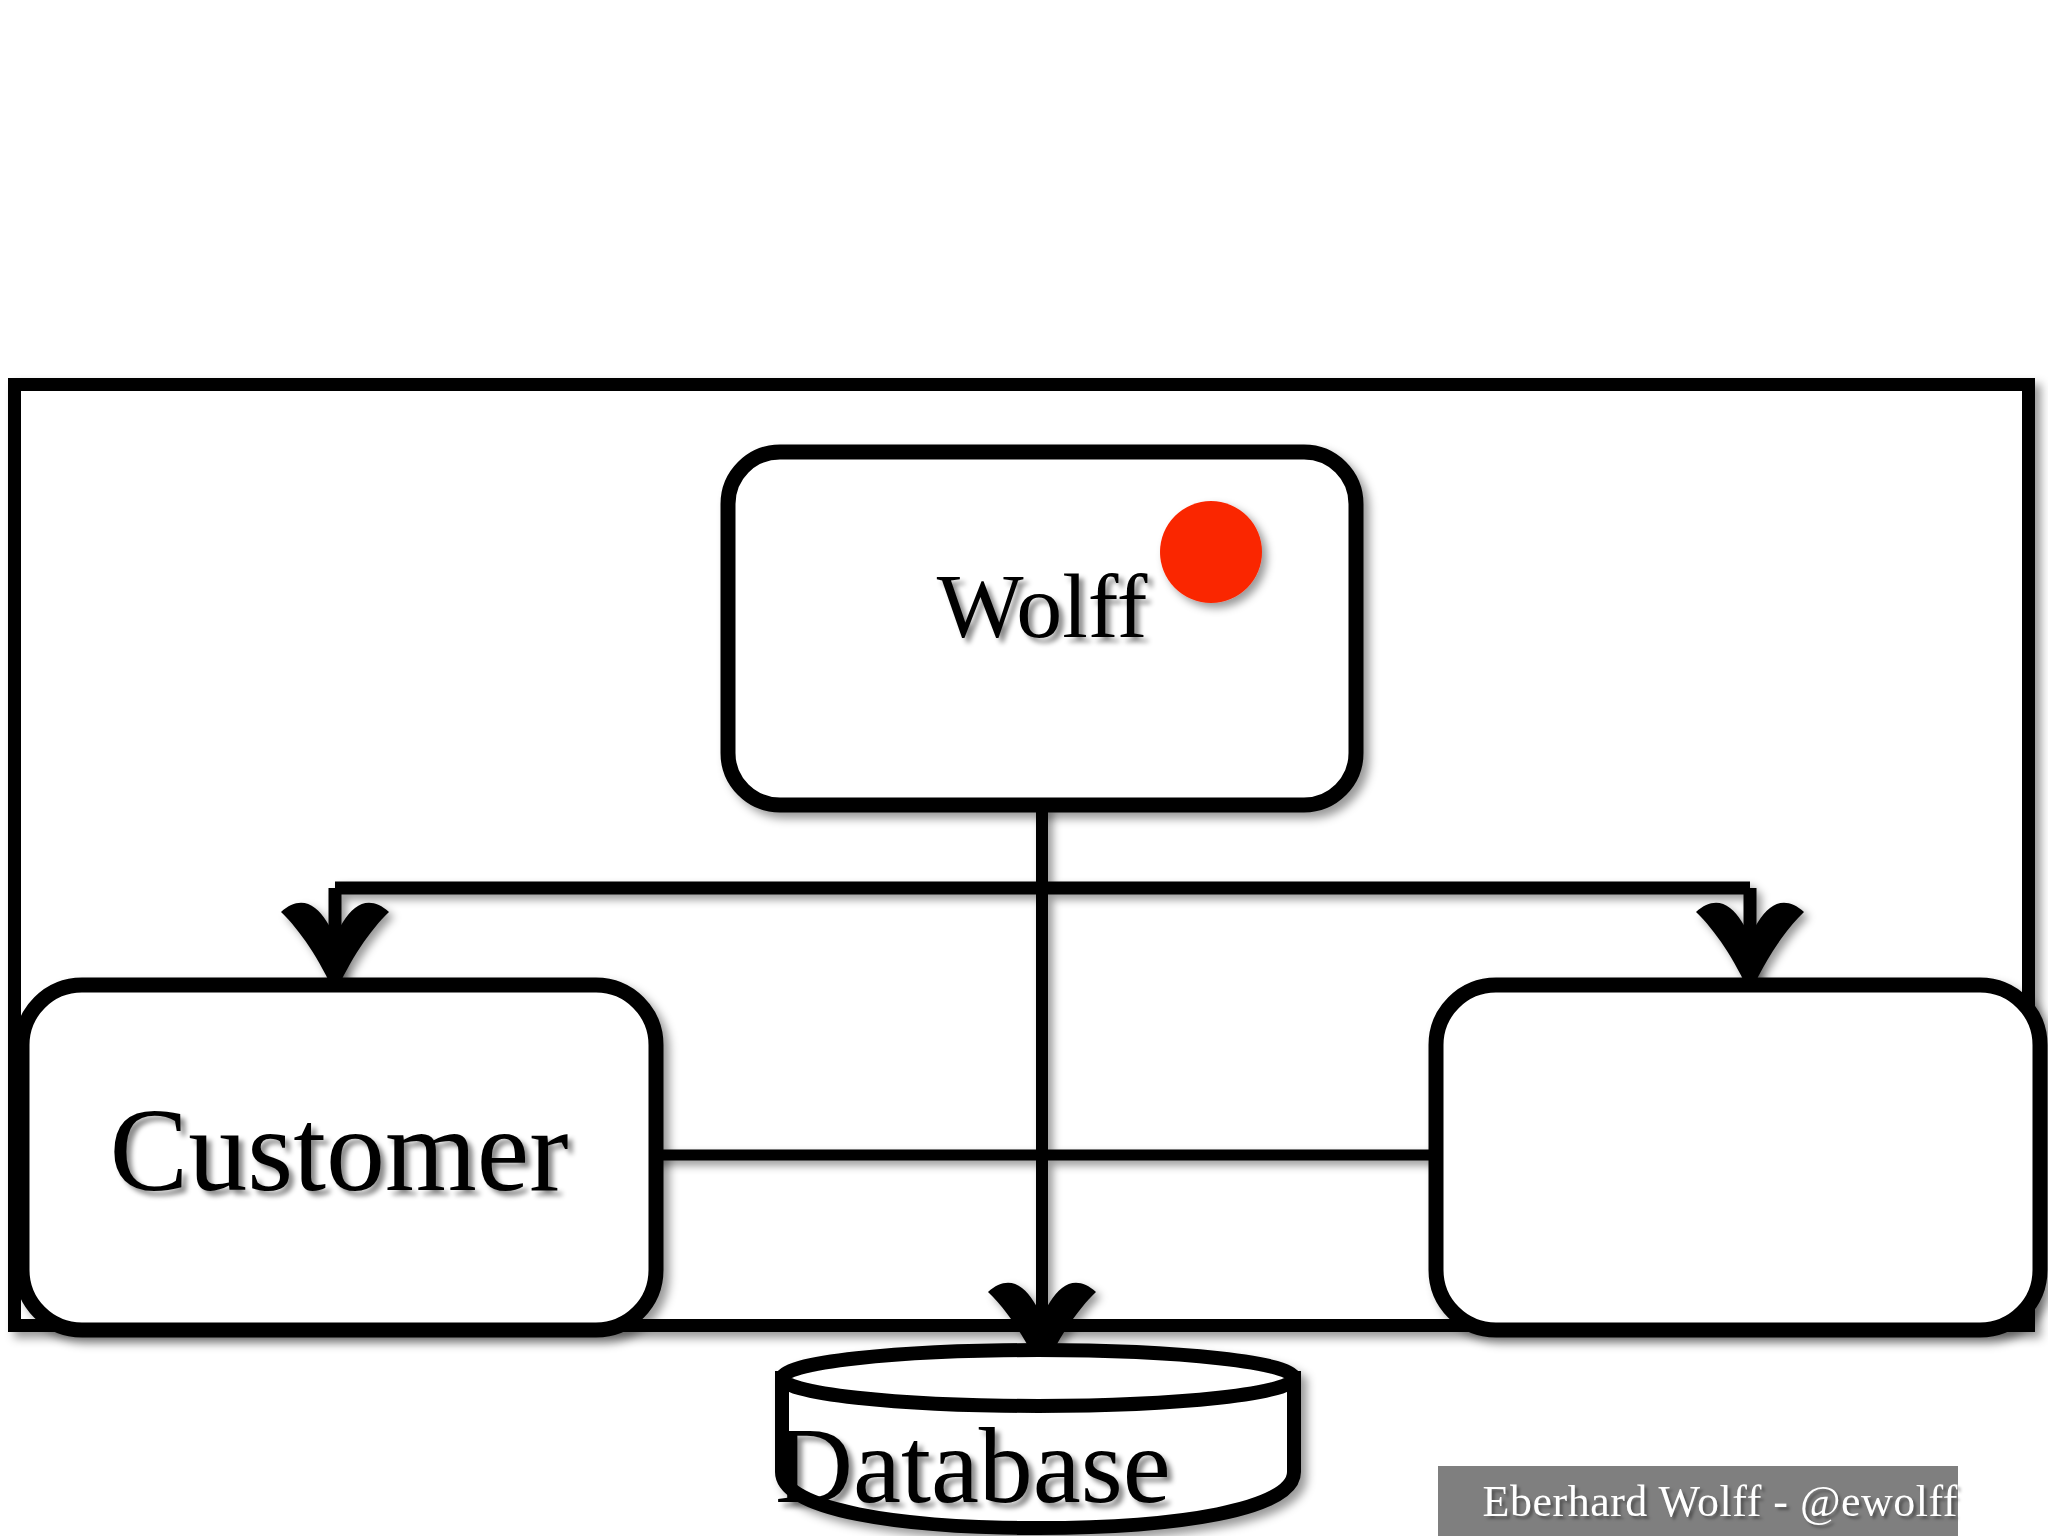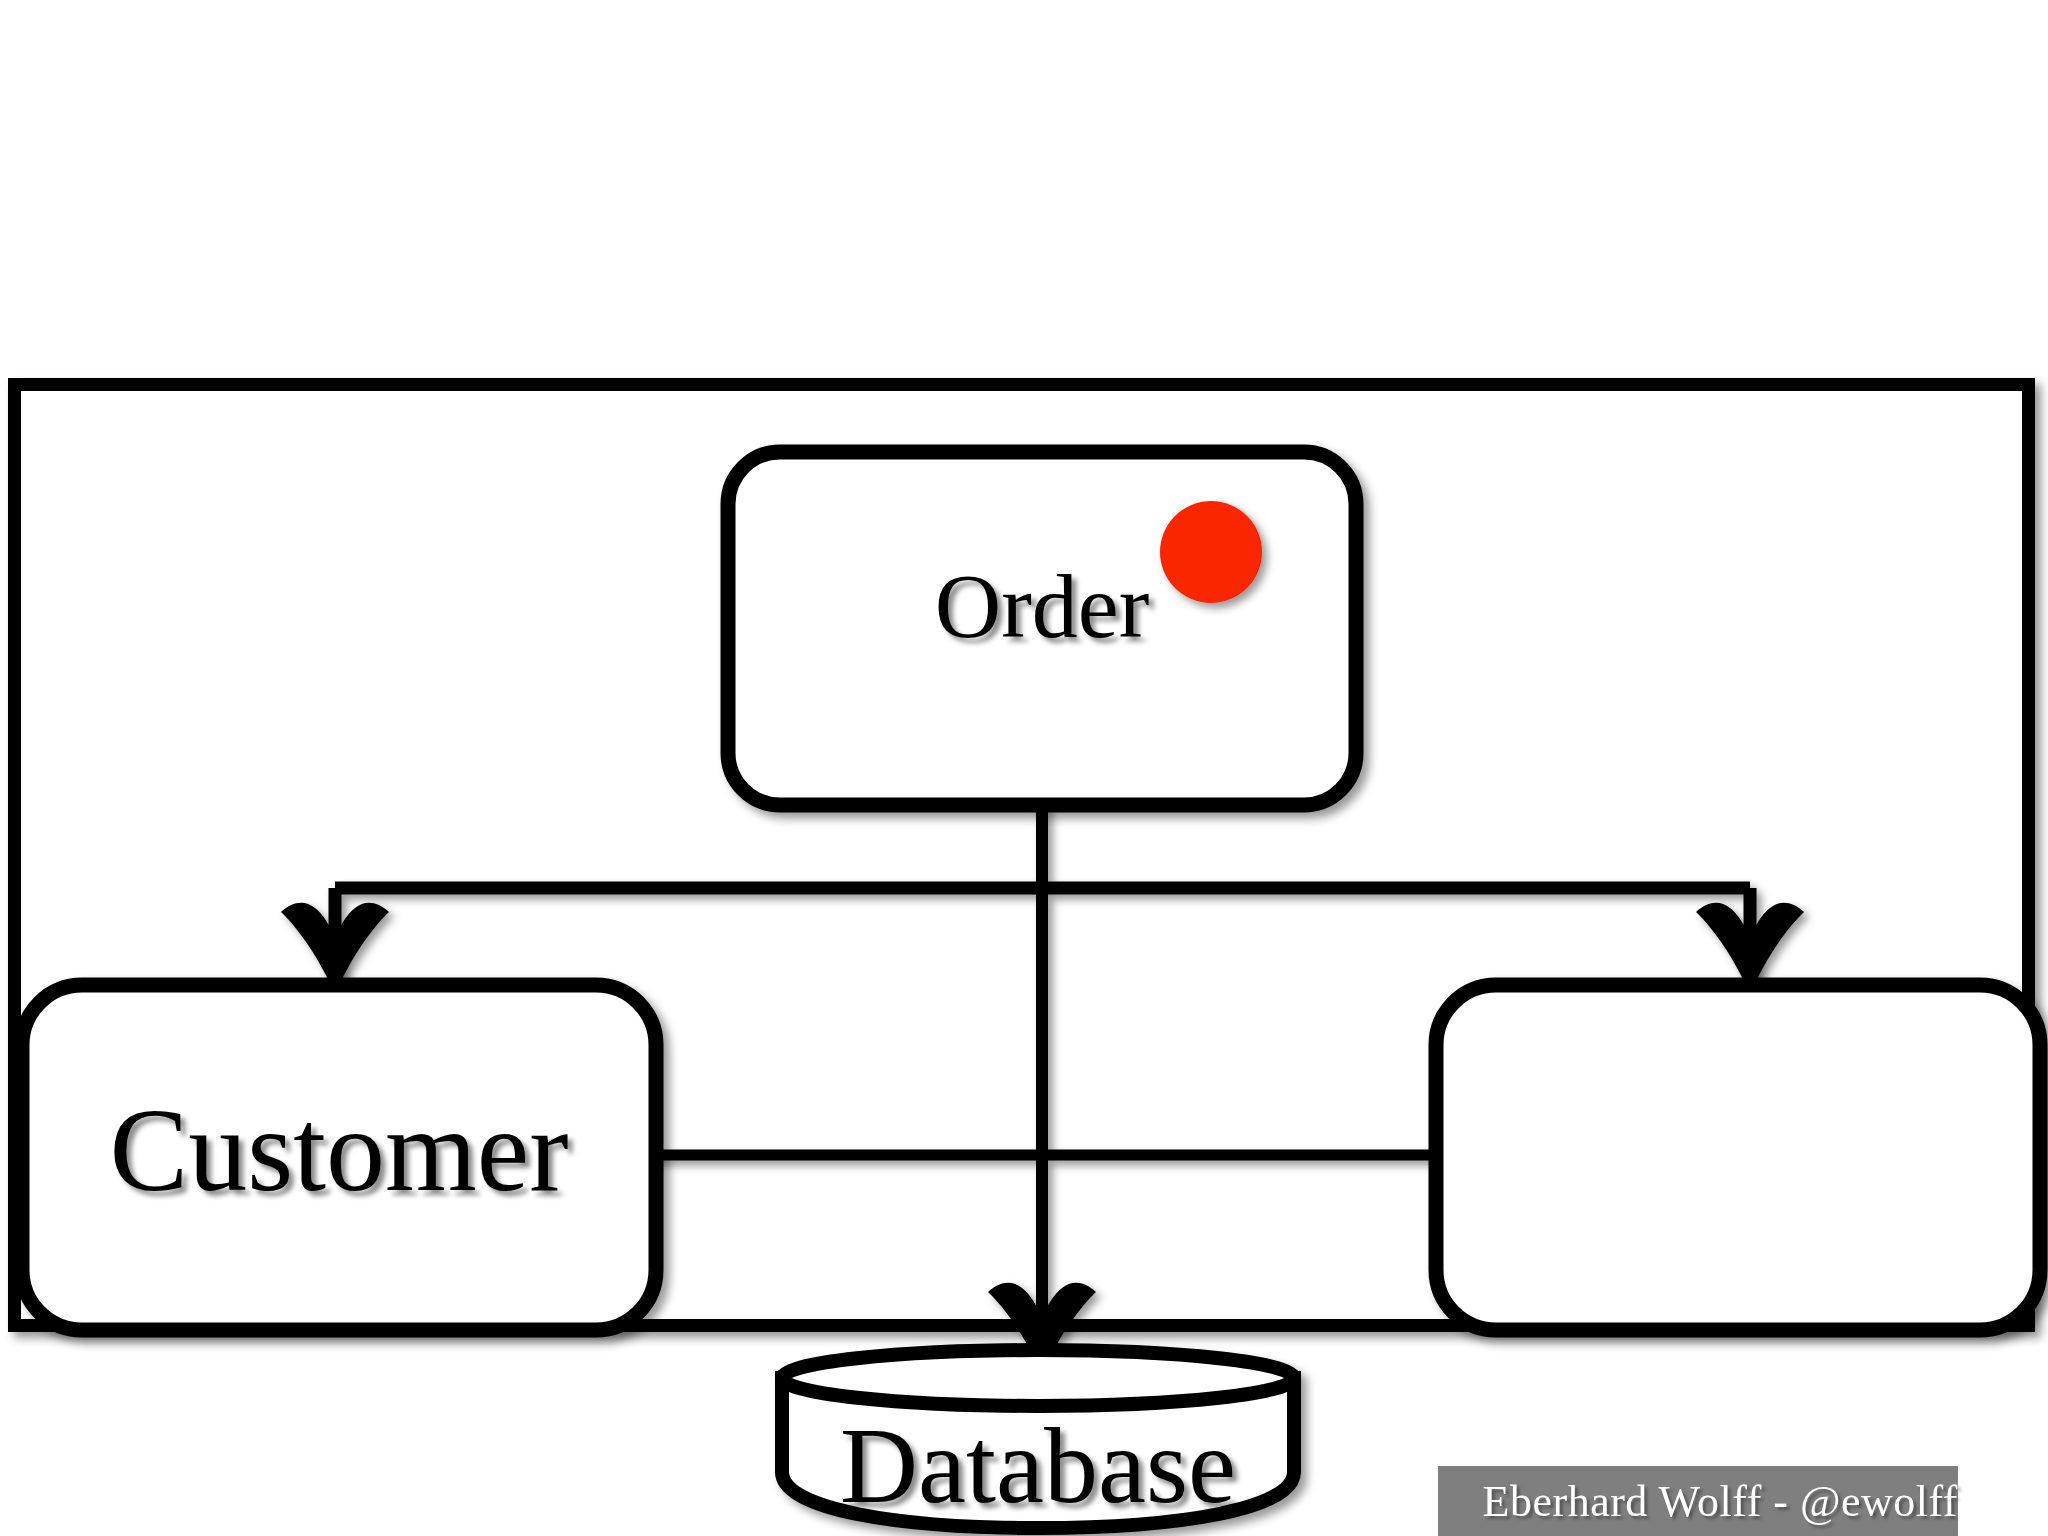--- a/index.html
+++ b/index.html
@@ -53,21 +53,21 @@
     left: 1436px;
     top: 1092px;
     width: 604px;
     text-align: center;
     font-size: 118px;
   }
   #database-label {
     left: 775px;
     top: 1412px;
     width: 526px;
-    text-align: center;
+    text-align: left;
     font-size: 108px;
   }
   #watermark {
     position: absolute;
     left: 1438px;
     top: 1466px;
     width: 520px;
     height: 70px;
     background: #7f7f7f;
     display: flex;
@@ -162,21 +162,21 @@
                L 782 1472
                C 782 1510 900 1528 1038 1528
                C 1176 1528 1294 1510 1294 1472
                L 1294 1378 Z" fill="#ffffff" stroke="#000000" stroke-width="14"></path>
 
       <ellipse cx="1038" cy="1378" rx="256" ry="28" fill="#ffffff" stroke="#000000" stroke-width="14"></ellipse>
     </g>
 
   </svg>
 
-  <div class="node-label" id="order-label">Order</div>
+  <div class="node-label" id="order-label">Wolff</div>
 
   <div class="node-label" id="warehouse-label">Customer</div>
 
 
   <div class="node-label" id="database-label">Database</div>
 
   <div id="watermark">
     <span id="watermark-text">Eberhard Wolff - @ewolff</span>
   </div>
 

